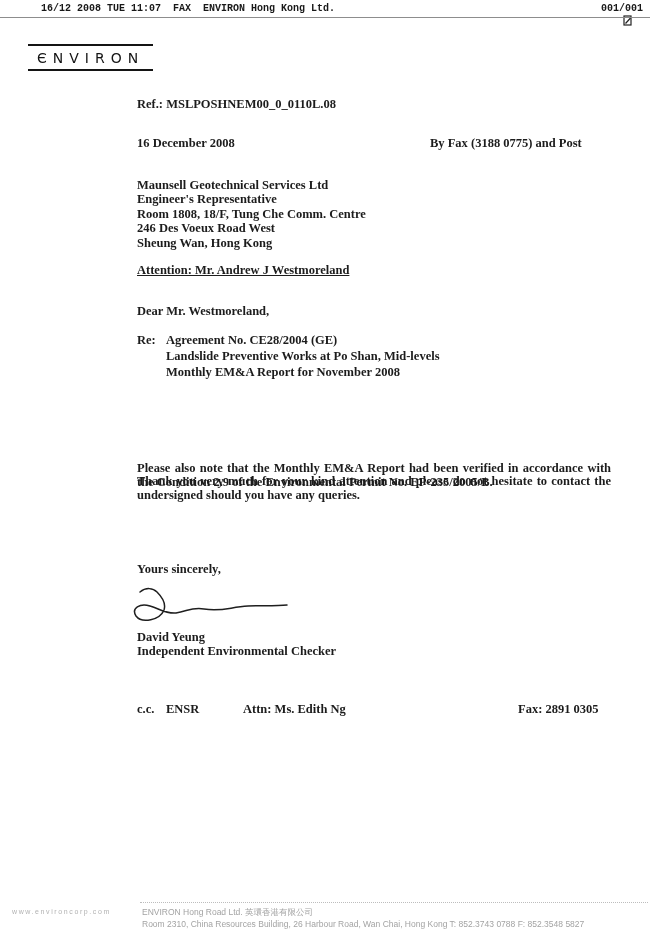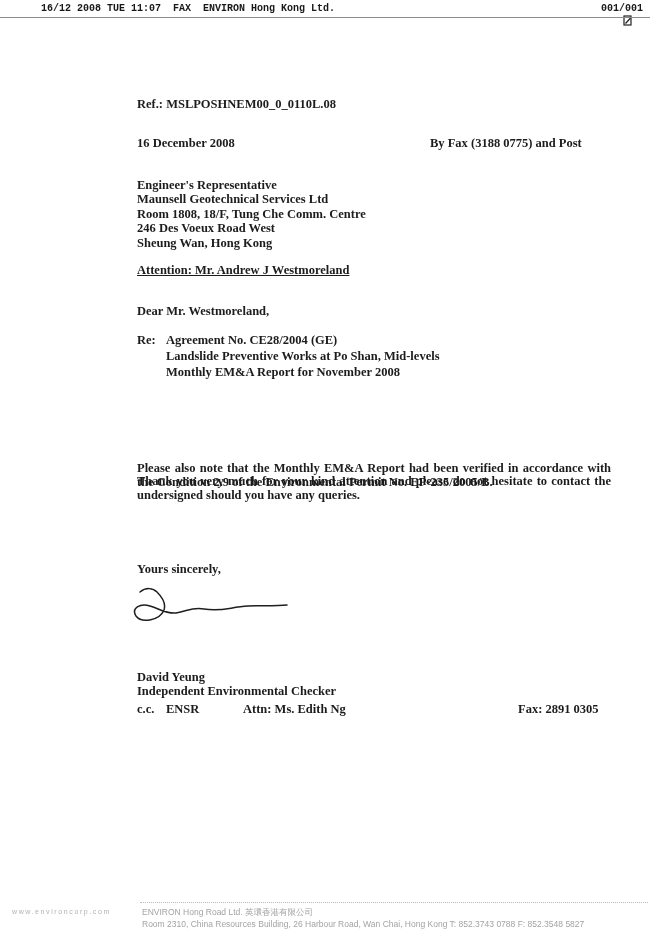--- a/index.html
+++ b/index.html
@@ -62,21 +62,21 @@
   .salutation    { top: 304px; left: 137px; }
   .re-block      { top: 333px; left: 137px; display: flex; font-weight: 700; }
   .re-block .re-label { width: 29px; }
   .re-block .re-lines div { line-height: 15.8px; }
   .para { left: 137px; width: 474px; text-align: justify; }
   .para-1 { top: 404px; }
   .para-2 { top: 461px; }
   .para-3 { top: 474px; }
   .closing { top: 562px; left: 137px; }
   .signature { top: 583px; left: 130px; }
-  .signer { top: 630px; left: 137px; margin-top: 40px; }
+  .signer { top: 630px; left: 137px; }
   .cc-row { top: 702px; left: 0; width: 650px; height: 16px; }
   .cc-row span { position: absolute; }
   .cc-label { left: 137px; }
   .cc-name  { left: 166px; }
   .cc-attn  { left: 243px; }
   .cc-fax   { left: 518px; }
 
   
   .footer-sep {
     position: absolute;
@@ -120,29 +120,30 @@
         <svg width="10" height="11" viewBox="0 0 10 11">
           <rect x="1" y="1" width="7" height="9" fill="none" stroke="#222" stroke-width="1.2"></rect>
           <line x1="2.5" y1="8.5" x2="7.5" y2="3" stroke="#222" stroke-width="1.2"></line>
         </svg>
       </span>
       <span>001/001</span>
     </span>
   </div>
   <div class="fax-rule"></div>
 
+  <div class="logo">ЄNVIRON</div>
 
   <div class="abs serif ref-line">Ref.: MSLPOSHNEM00_0_0110L.08</div>
 
   <div class="abs serif date-line">16 December 2008</div>
   <div class="abs serif delivery-line">By Fax (3188 0775) and Post</div>
 
   <div class="abs serif recipient">
+    <div>Maunsell Geotechnical Services Ltd</div>
     <div>Engineer's Representative</div>
-    <div>Maunsell Geotechnical Services Ltd</div>
     <div>Room 1808, 18/F, Tung Che Comm. Centre</div>
     <div>246 Des Voeux Road West</div>
     <div>Sheung Wan, Hong Kong</div>
   </div>
 
   <div class="abs serif attention">Attention: Mr. Andrew J Westmoreland</div>
 
   <div class="abs serif salutation">Dear Mr. Westmoreland,</div>
 
   <div class="abs serif re-block">

